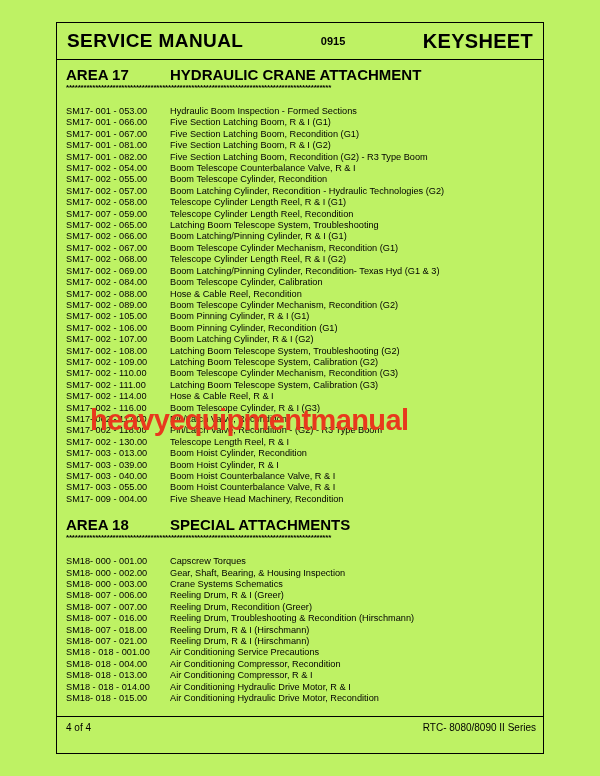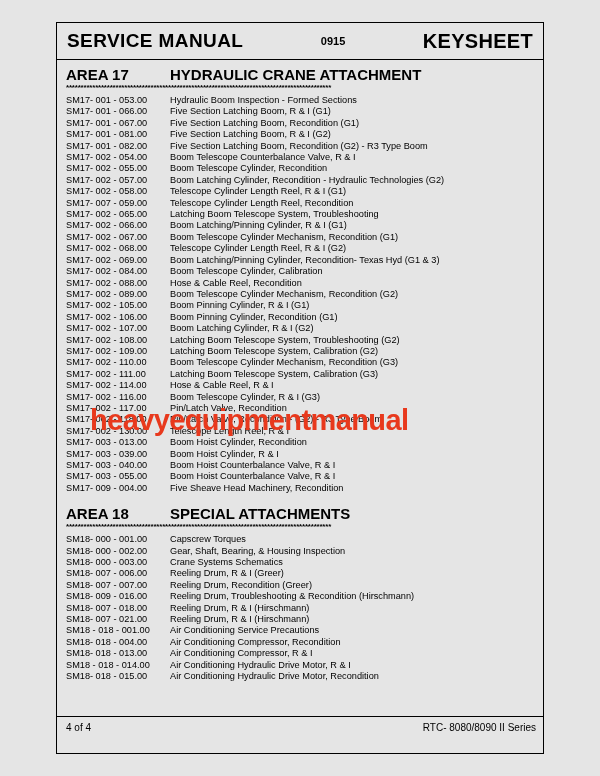--- a/index.html
+++ b/index.html
@@ -13,21 +13,21 @@
     font-family: "Liberation Sans", sans-serif;
     color: #000000;
     position: relative;
     overflow: hidden;
   }
   .page {
     position: absolute;
     left: 0; top: 0;
     width: 600px;
     height: 776px;
-    background: #e5e5e5;
+    background: #bef264;
   }
   .frame {
     position: absolute;
     left: 56px;
     top: 22px;
     width: 488px;
     height: 732px;
     border: 1px solid #000000;
     box-sizing: border-box;
   }
@@ -95,21 +95,21 @@
     line-height: 8px;
     height: 9px;
     overflow: hidden;
     white-space: nowrap;
     font-weight: bold;
     margin-top: 1px;
     margin-bottom: 2px;
     width: 470px;
   }
   .rows {
-    margin-top: 2px;
+    margin-top: 13px;
   }
   .row {
     display: flex;
     font-size: 9.2px;
     line-height: 11.4px;
     white-space: nowrap;
   }
   .row .code {
     width: 104px;
     flex: 0 0 104px;
@@ -340,21 +340,21 @@
         </div>
       <div class="row">
           <div class="code">SM18- 007 - 006.00</div>
           <div class="desc">Reeling Drum, R &amp; I (Greer)</div>
         </div>
       <div class="row">
           <div class="code">SM18- 007 - 007.00</div>
           <div class="desc">Reeling Drum, Recondition (Greer)</div>
         </div>
       <div class="row">
-          <div class="code">SM18- 009 - 016.00</div>
+          <div class="code">SM18- 007 - 016.00</div>
           <div class="desc">Reeling Drum, Troubleshooting &amp; Recondition (Hirschmann)</div>
         </div>
       <div class="row">
           <div class="code">SM18- 007 - 018.00</div>
           <div class="desc">Reeling Drum, R &amp; I (Hirschmann)</div>
         </div>
       <div class="row">
           <div class="code">SM18- 007 - 021.00</div>
           <div class="desc">Reeling Drum, R &amp; I (Hirschmann)</div>
         </div>

